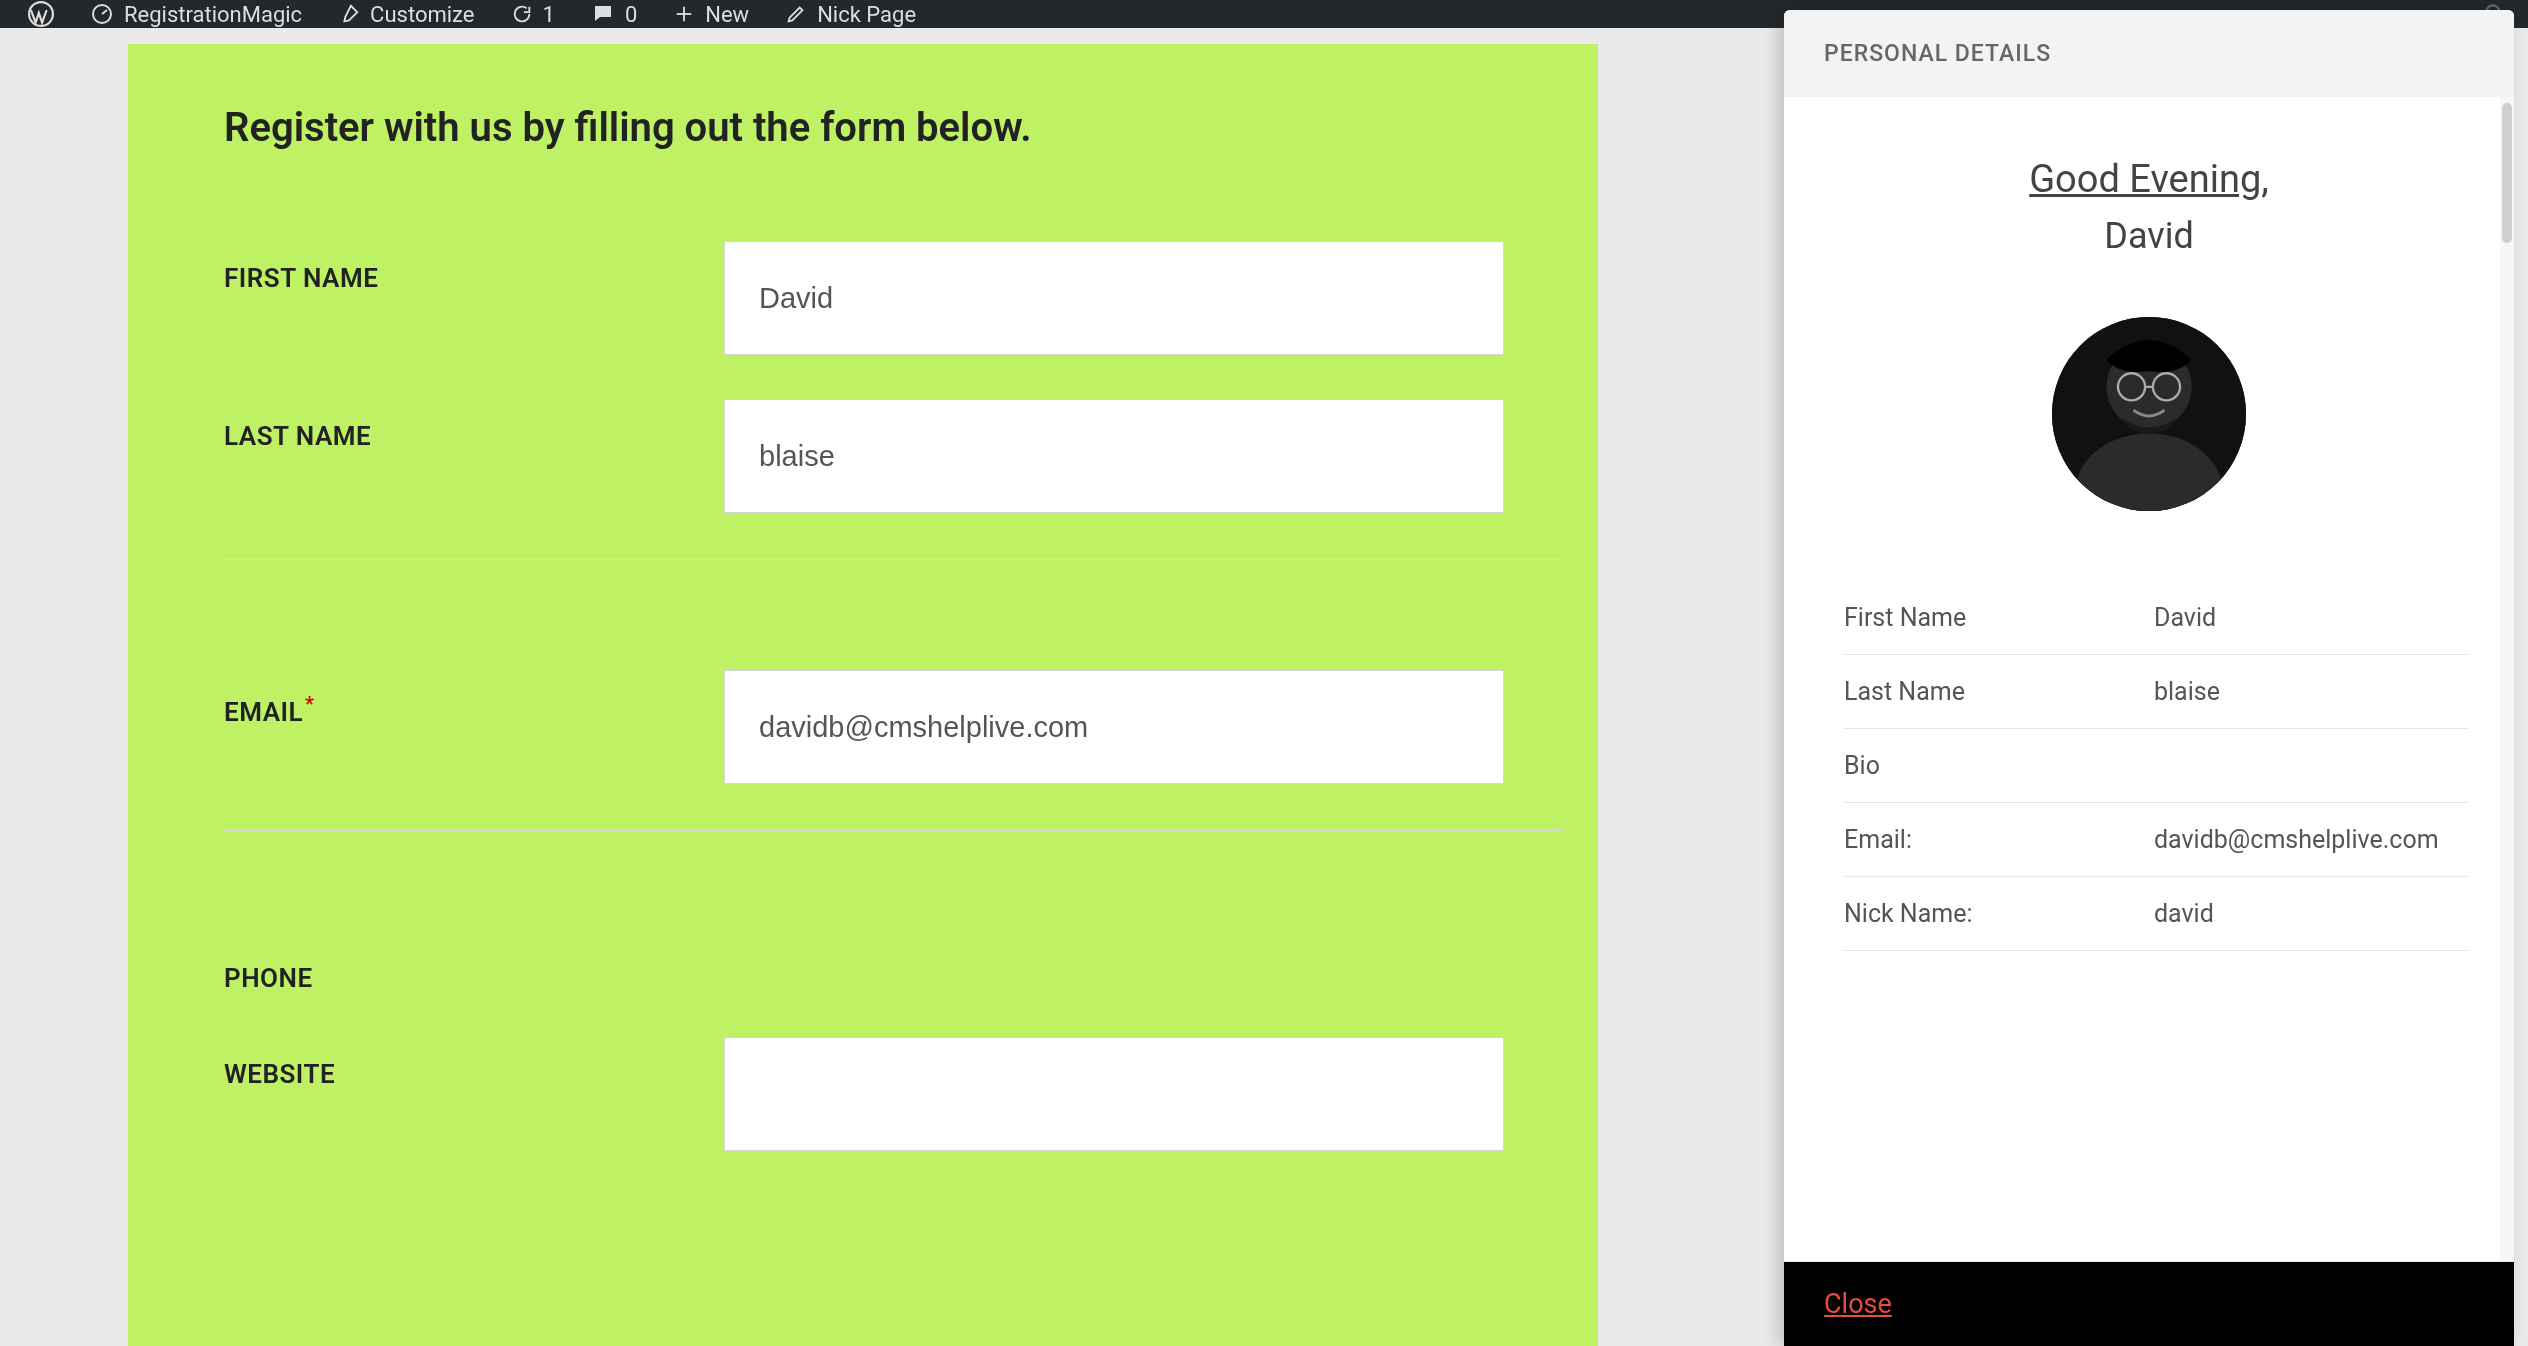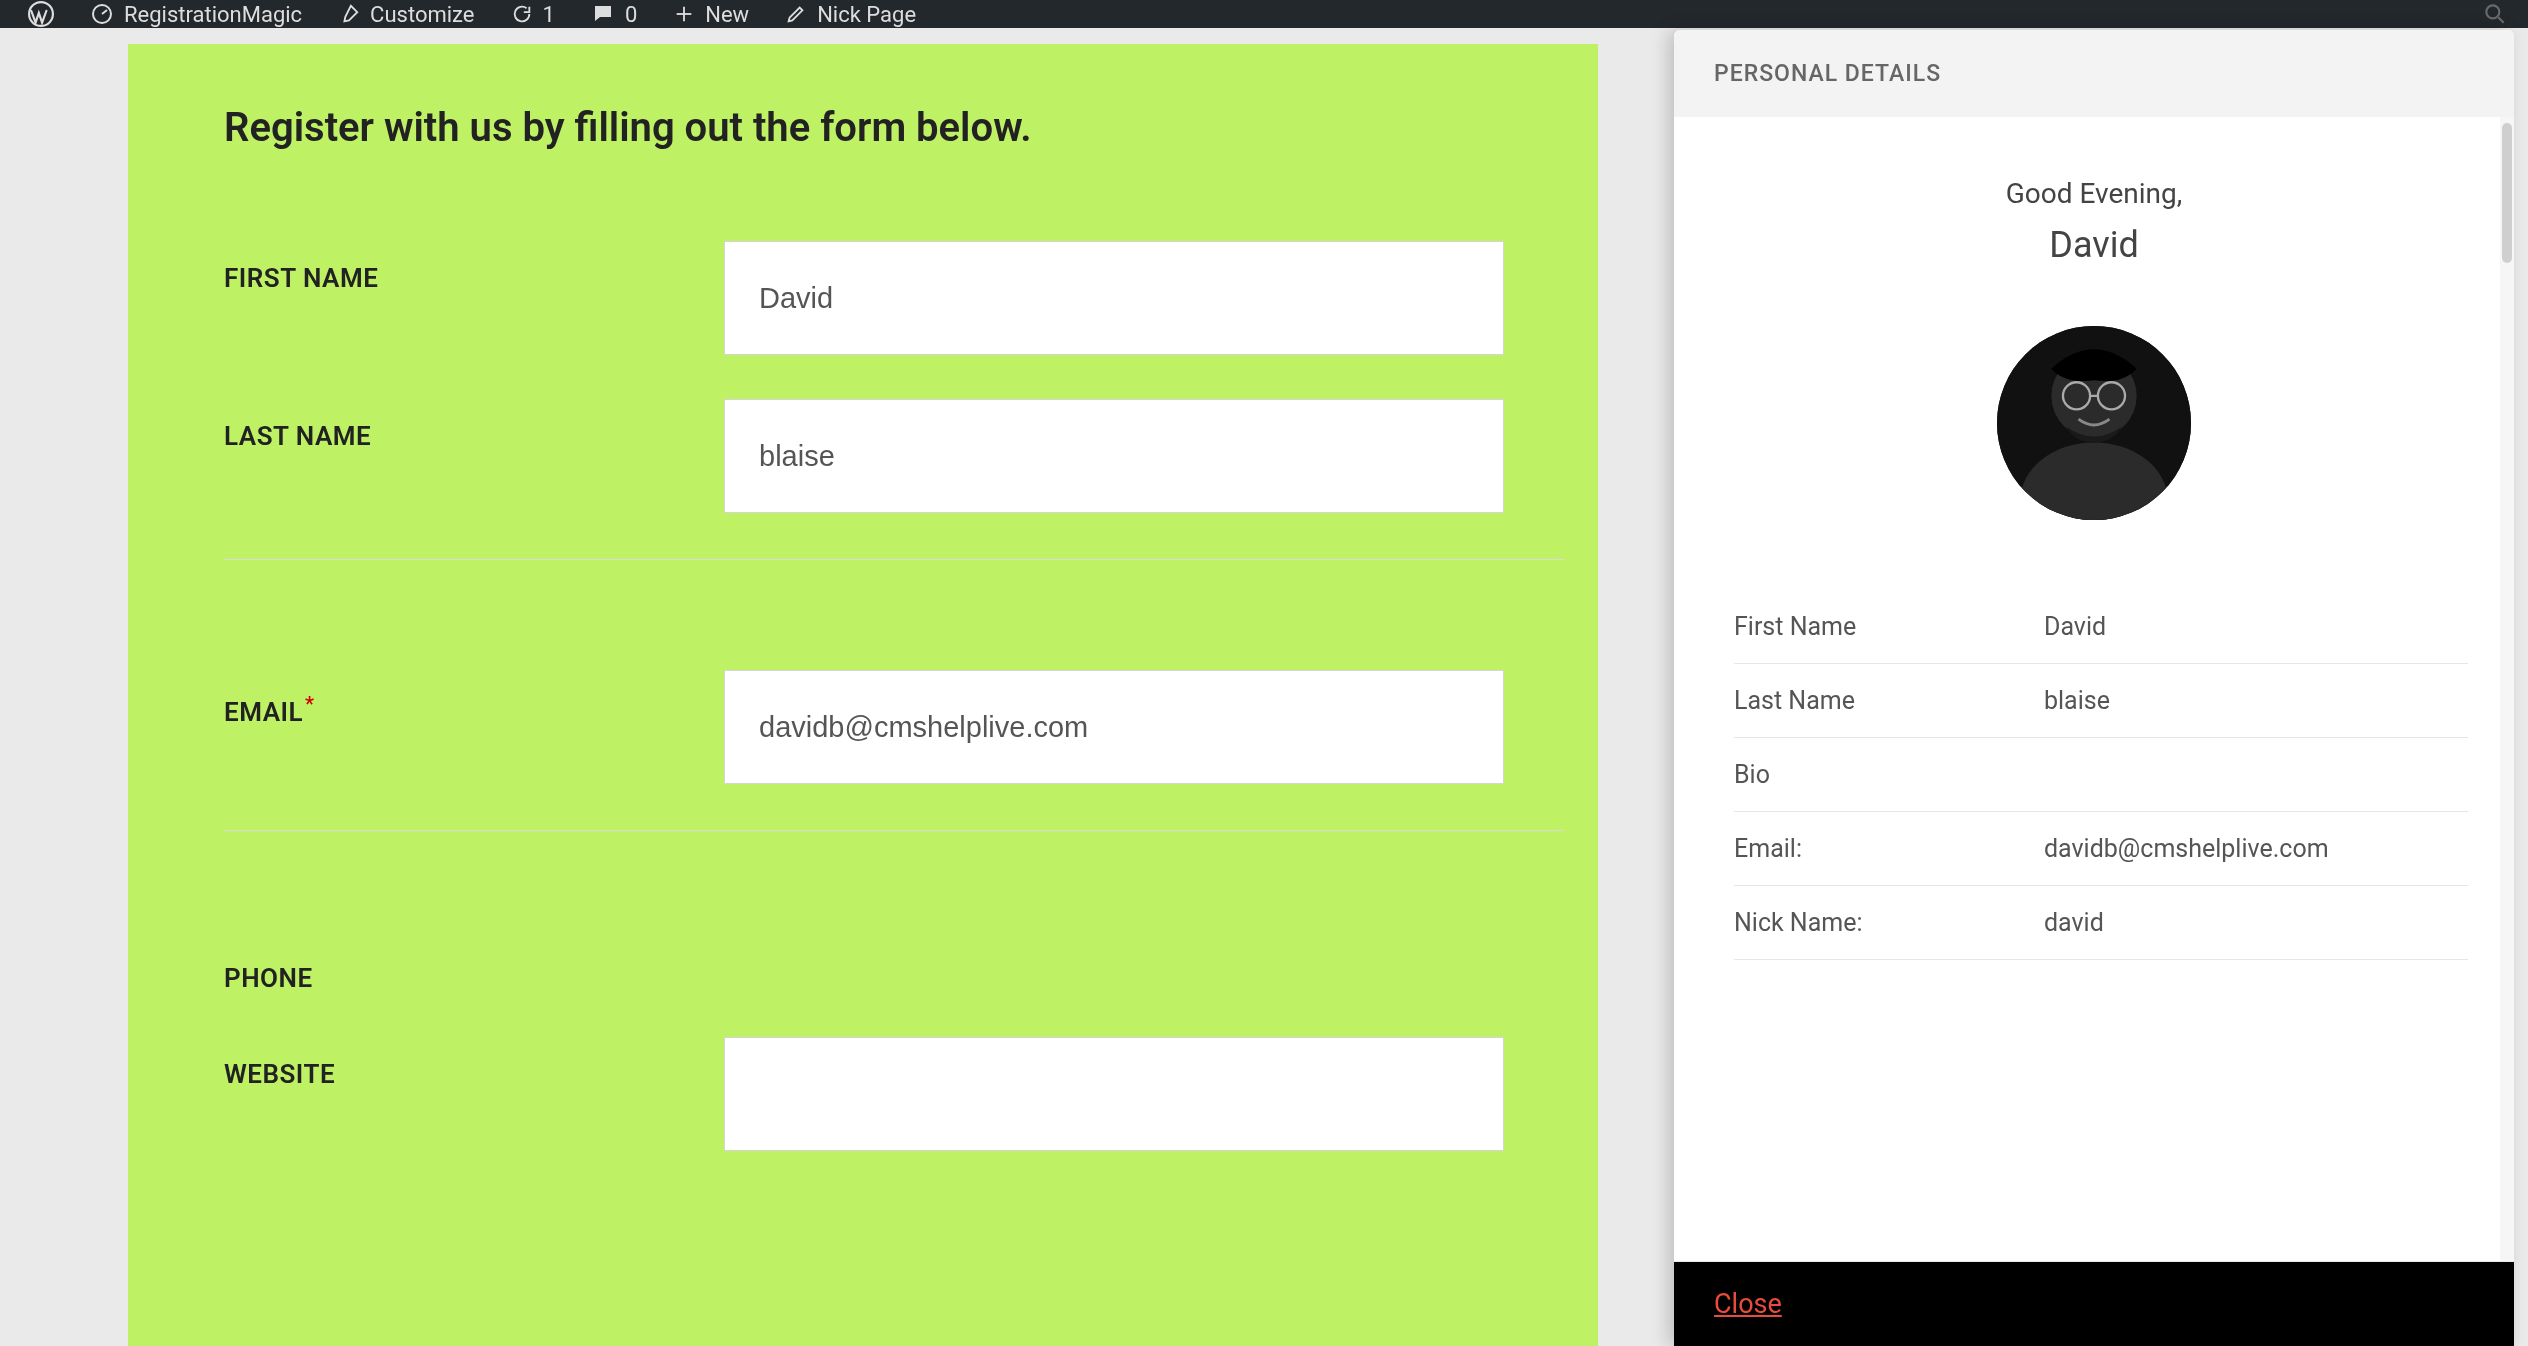--- a/index.html
+++ b/index.html
@@ -95,29 +95,28 @@
     margin: 46px 0 0 0;
     width: 1340px;
   }
   .gap-after-div { height: 110px; }
 
   
   .side-panel {
     position: fixed;
     top: 10px;
     right: 14px;
-    width: 840px;
+    width: 730px;
     bottom: 0;
     background: #ffffff;
     box-shadow: -6px 0 18px rgba(0,0,0,0.18);
     border-radius: 6px 6px 0 0;
     z-index: 200;
     display: flex;
     flex-direction: column;
-    margin-top: 20px;
   }
   .sp-header {
     background: #f3f3f3;
     padding: 30px 40px;
     font-size: 23px;
     letter-spacing: 1px;
     color: #666;
     font-weight: 500;
     border-radius: 6px 6px 0 0;
   }
@@ -131,22 +130,23 @@
     position: absolute; right: 0; top: 0; bottom: 0; width: 14px;
     background: #f6f6f6;
   }
   .sp-scroll-thumb {
     position:absolute; left:2px; right:2px; top:6px; height:140px;
     background:#cfcfcf; border-radius:6px;
   }
 
   .greeting {
     text-align: center;
-    font-size: 28px;
+    font-size: 38px;
     color: #444;
+    text-decoration: underline;
   }
   .greeting-name {
     text-align: center;
     font-size: 36px;
     color: #444;
     margin-top: 14px;
   }
   .avatar-wrap {
     display:flex; justify-content:center; margin-top: 60px; margin-bottom: 70px;
   }

